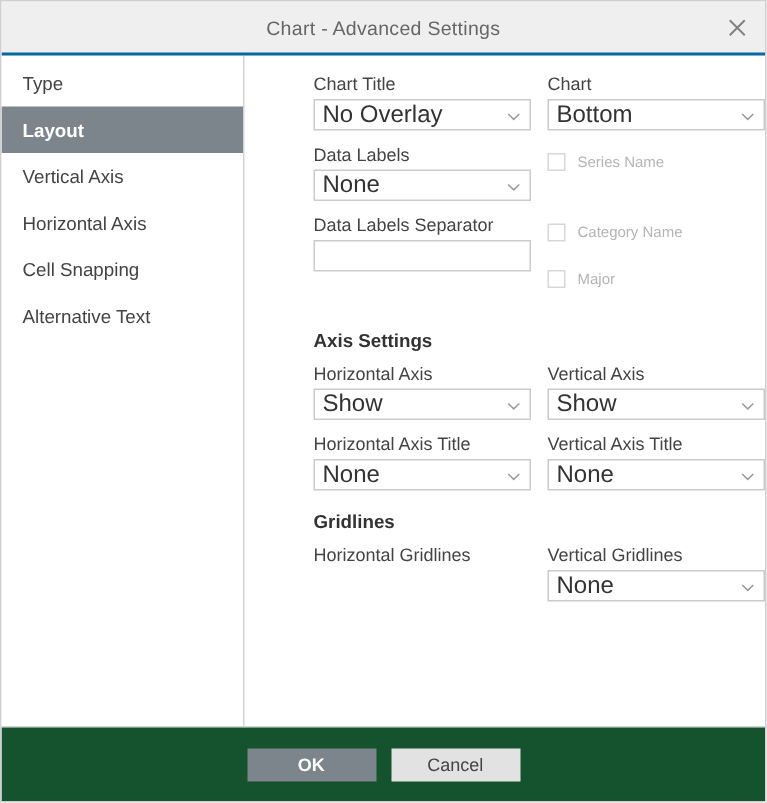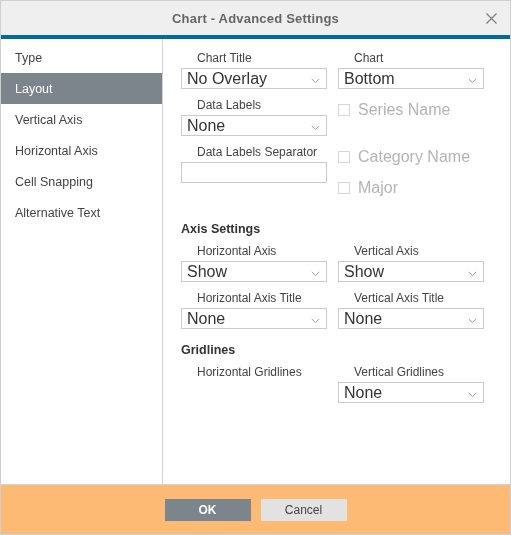--- a/index.html
+++ b/index.html
@@ -25,25 +25,24 @@
     flex-direction: column;
     overflow: hidden;
   }
 
   
   .titlebar {
     position: relative;
     height: 34px;
     min-height: 34px;
     background: #efefef;
-    border-bottom: 4px solid #0369a1;
+    border-bottom: 2px solid #0369a1;
     display: flex;
     align-items: center;
     justify-content: center;
-    font-weight: bold;
   }
   .titlebar-title {
     font-size: 13px;
     color: #666666;
     letter-spacing: 0.2px;
   }
   .close-btn {
     position: absolute;
     right: 6px;
     top: 50%;
@@ -56,20 +55,21 @@
     cursor: pointer;
   }
   .close-btn svg { display: block; }
 
   
   .dialog-body {
     flex: 1;
     display: flex;
     min-height: 0;
     border-bottom: 1px solid #d3d3d3;
+    gap: 28px;
   }
 
   
   .sidebar {
     width: 162px;
     min-width: 162px;
     border-right: 1px solid #d3d3d3;
     background: #ffffff;
     padding-top: 3px;
     box-sizing: border-box;
@@ -80,21 +80,21 @@
     align-items: center;
     padding-left: 14px;
     font-size: 12.5px;
     color: #444444;
     cursor: pointer;
     box-sizing: border-box;
   }
   .nav-item.selected {
     background: #7c848c;
     color: #ffffff;
-    font-weight: normal;
+    font-weight: bold;
   }
 
   
   .content {
     flex: 1;
     padding: 12px 0 0 18px;
     box-sizing: border-box;
     overflow: hidden;
   }
 
@@ -113,21 +113,20 @@
     width: 146px;
   }
   .col.right { margin-left: 11px; }
 
   .field-label {
     font-size: 12px;
     color: #444444;
     margin-bottom: 3px;
     line-height: 14px;
     white-space: nowrap;
-    margin-left: 16px;
   }
 
   .select {
     position: relative;
     height: 21px;
     border: 1px solid #cbcbcb;
     background: #ffffff;
     box-sizing: border-box;
     display: flex;
     align-items: center;
@@ -171,32 +170,32 @@
   }
   .check-box {
     width: 12px;
     height: 12px;
     border: 1px solid #d7d7d7;
     background: #ffffff;
     box-sizing: border-box;
     margin-right: 8px;
   }
   .check-label {
-    font-size: 16px;
+    font-size: 10px;
     color: #b4b4b4;
   }
 
   
   .footer {
     height: 49px;
     min-height: 49px;
     display: flex;
     align-items: center;
     justify-content: center;
-    background: #fdba74;
+    background: #14532d;
   }
   .btn {
     height: 22px;
     min-width: 86px;
     padding: 0 12px;
     font-size: 12px;
     font-family: "Liberation Sans", sans-serif;
     border: none;
     cursor: pointer;
     box-sizing: border-box;

